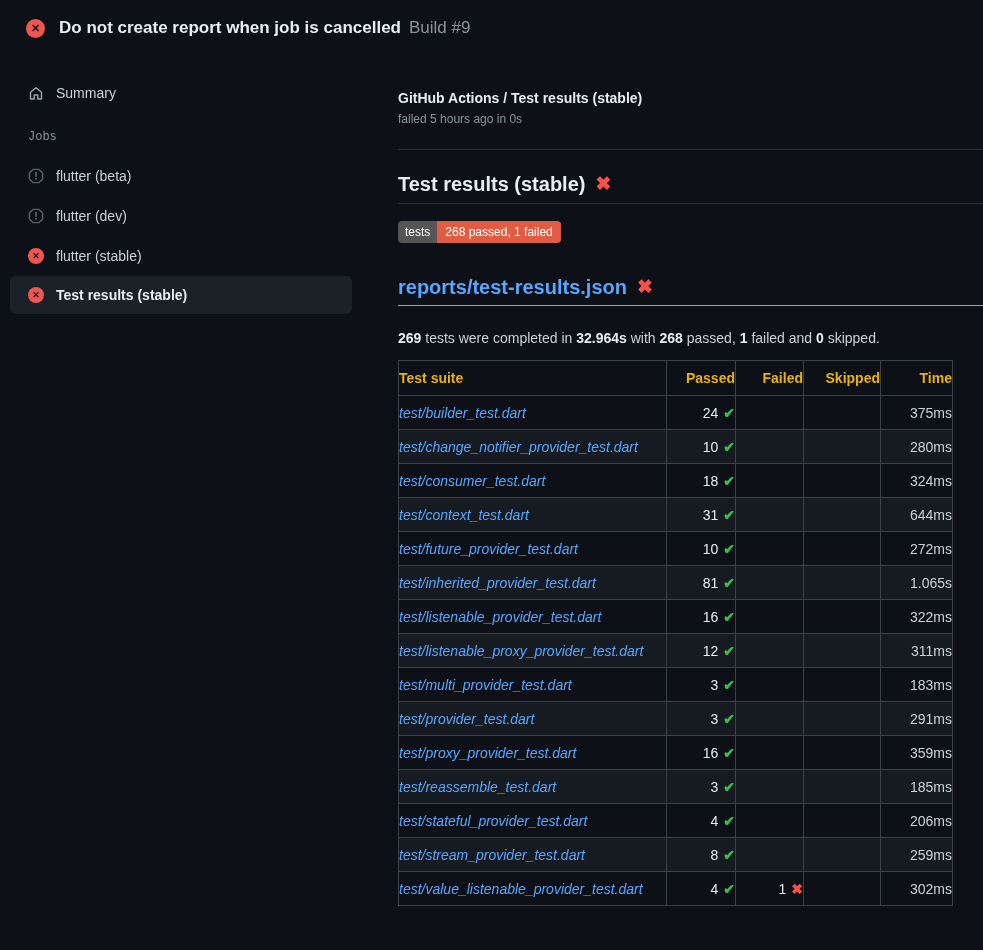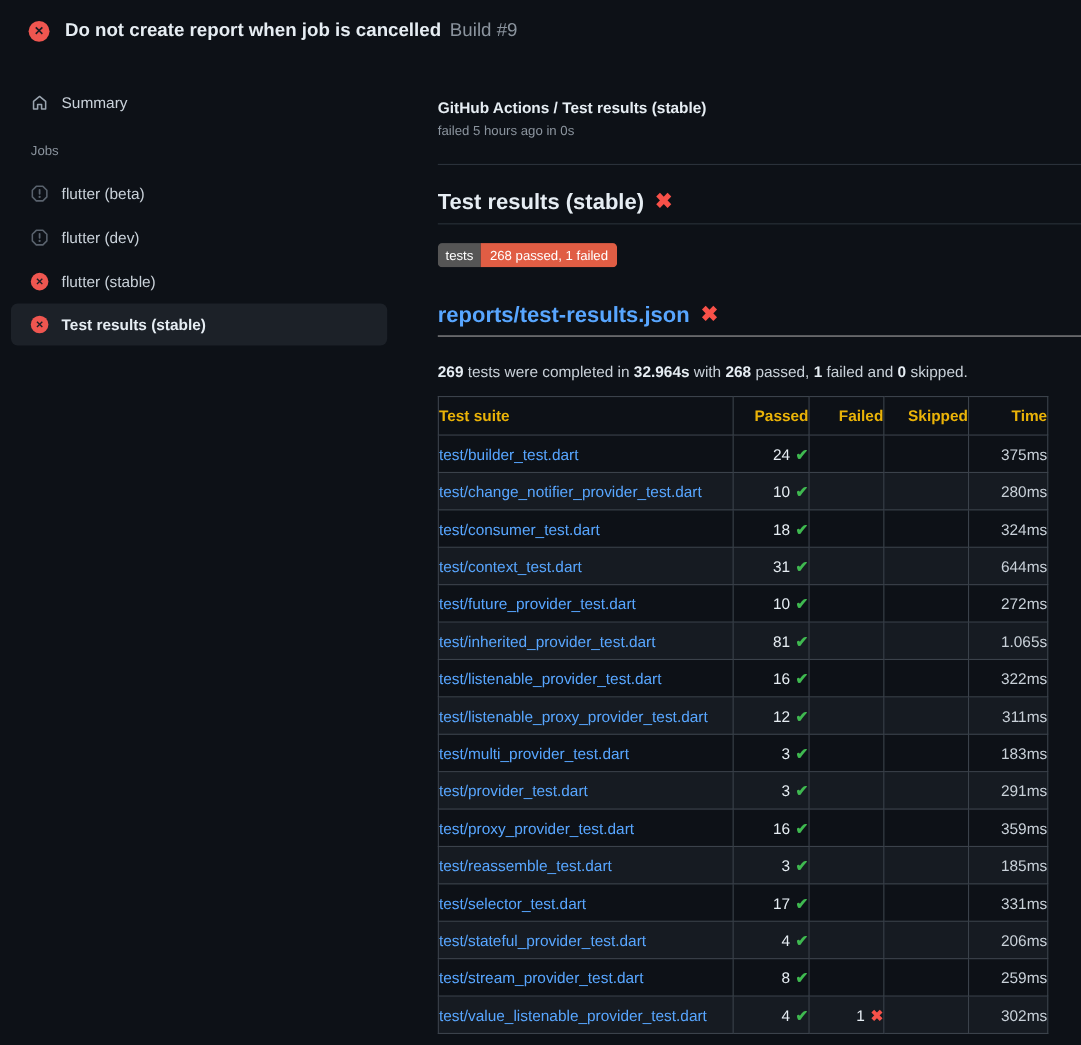--- a/index.html
+++ b/index.html
@@ -28,21 +28,21 @@
   .run-build { font-size: 17px; color: #8b949e; margin-left: 8px; font-weight: normal; }
 
   
   .sidebar { position: absolute; top: 56px; left: 10px; width: 342px; }
   .side-item {
     display: flex; align-items: center; gap: 12px;
     padding-left: 18px; height: 26px; margin-top: 24px;
     font-size: 14px; color: #c9d1d9; cursor: pointer;
   }
   .jobs-label {
-    padding-left: 18px; margin-top: 24px; font-size: 12px; color: #8b949e;
+    padding-left: 18px; margin-top: 24px; font-size: 12px; color: #8b949e; font-family: Liberation Mono, monospace;
   }
   .job-item {
     display: flex; align-items: center; gap: 12px;
     padding-left: 18px; height: 40px;
     font-size: 14px; color: #c9d1d9; cursor: pointer;
     border-radius: 6px; margin-top: 0;
   }
   #jobs-list { margin-top: 12px; }
   .job-item.selected { background: #1c2128; color: #e6edf3; font-weight: bold; height: 38px; }
   .job-item svg, .side-item svg { flex: 0 0 auto; }
@@ -80,21 +80,21 @@
     margin-top: 12px; border-collapse: collapse; width: 554px;
     font-size: 14px; table-layout: fixed;
   }
   table.results th, table.results td {
     border: 1px solid #3b424b; height: 34px; padding: 0;
   }
   table.results th { height: 35px; color: #eab308; font-weight: bold; }
   th.c-suite, td.c-suite { text-align: left; padding-left: 16px; }
   th.c-num, td.c-num { text-align: right; padding-right: 13px; }
   tbody tr:nth-child(even) { background: #161b22; }
-  td.c-suite a { color: #58a6ff; text-decoration: none; cursor: pointer; }
+  td.c-suite a { color: #58a6ff; text-decoration: none; cursor: pointer; font-style: italic; }
   .cell-num { color: #e6edf3; }
   .check-glyph { color: #3fb950; font-weight: bold; font-size: 14px; margin-left: 5px; }
   .cross-glyph { color: #f85149; font-weight: bold; font-size: 14px; margin-left: 5px; }
   td.c-time { color: #c9d1d9; }
 </style>
 </head>
 <body>
 
 <div class="app">
 
@@ -258,27 +258,20 @@
             <td class="c-num c-time">359ms</td>
           </tr>
           <tr>
             <td class="c-suite"><a>test/reassemble_test.dart</a></td>
             <td class="c-num"><span class="cell-num">3</span><span class="check-glyph">✔</span></td>
             <td class="c-num"></td>
             <td class="c-num"></td>
             <td class="c-num c-time">185ms</td>
           </tr>
           <tr>
-            <td class="c-suite"><a>test/selector_test.dart</a></td>
-            <td class="c-num"><span class="cell-num">17</span><span class="check-glyph">✔</span></td>
-            <td class="c-num"></td>
-            <td class="c-num"></td>
-            <td class="c-num c-time">331ms</td>
-          </tr>
-          <tr>
             <td class="c-suite"><a>test/stateful_provider_test.dart</a></td>
             <td class="c-num"><span class="cell-num">4</span><span class="check-glyph">✔</span></td>
             <td class="c-num"></td>
             <td class="c-num"></td>
             <td class="c-num c-time">206ms</td>
           </tr>
           <tr>
             <td class="c-suite"><a>test/stream_provider_test.dart</a></td>
             <td class="c-num"><span class="cell-num">8</span><span class="check-glyph">✔</span></td>
             <td class="c-num"></td>

